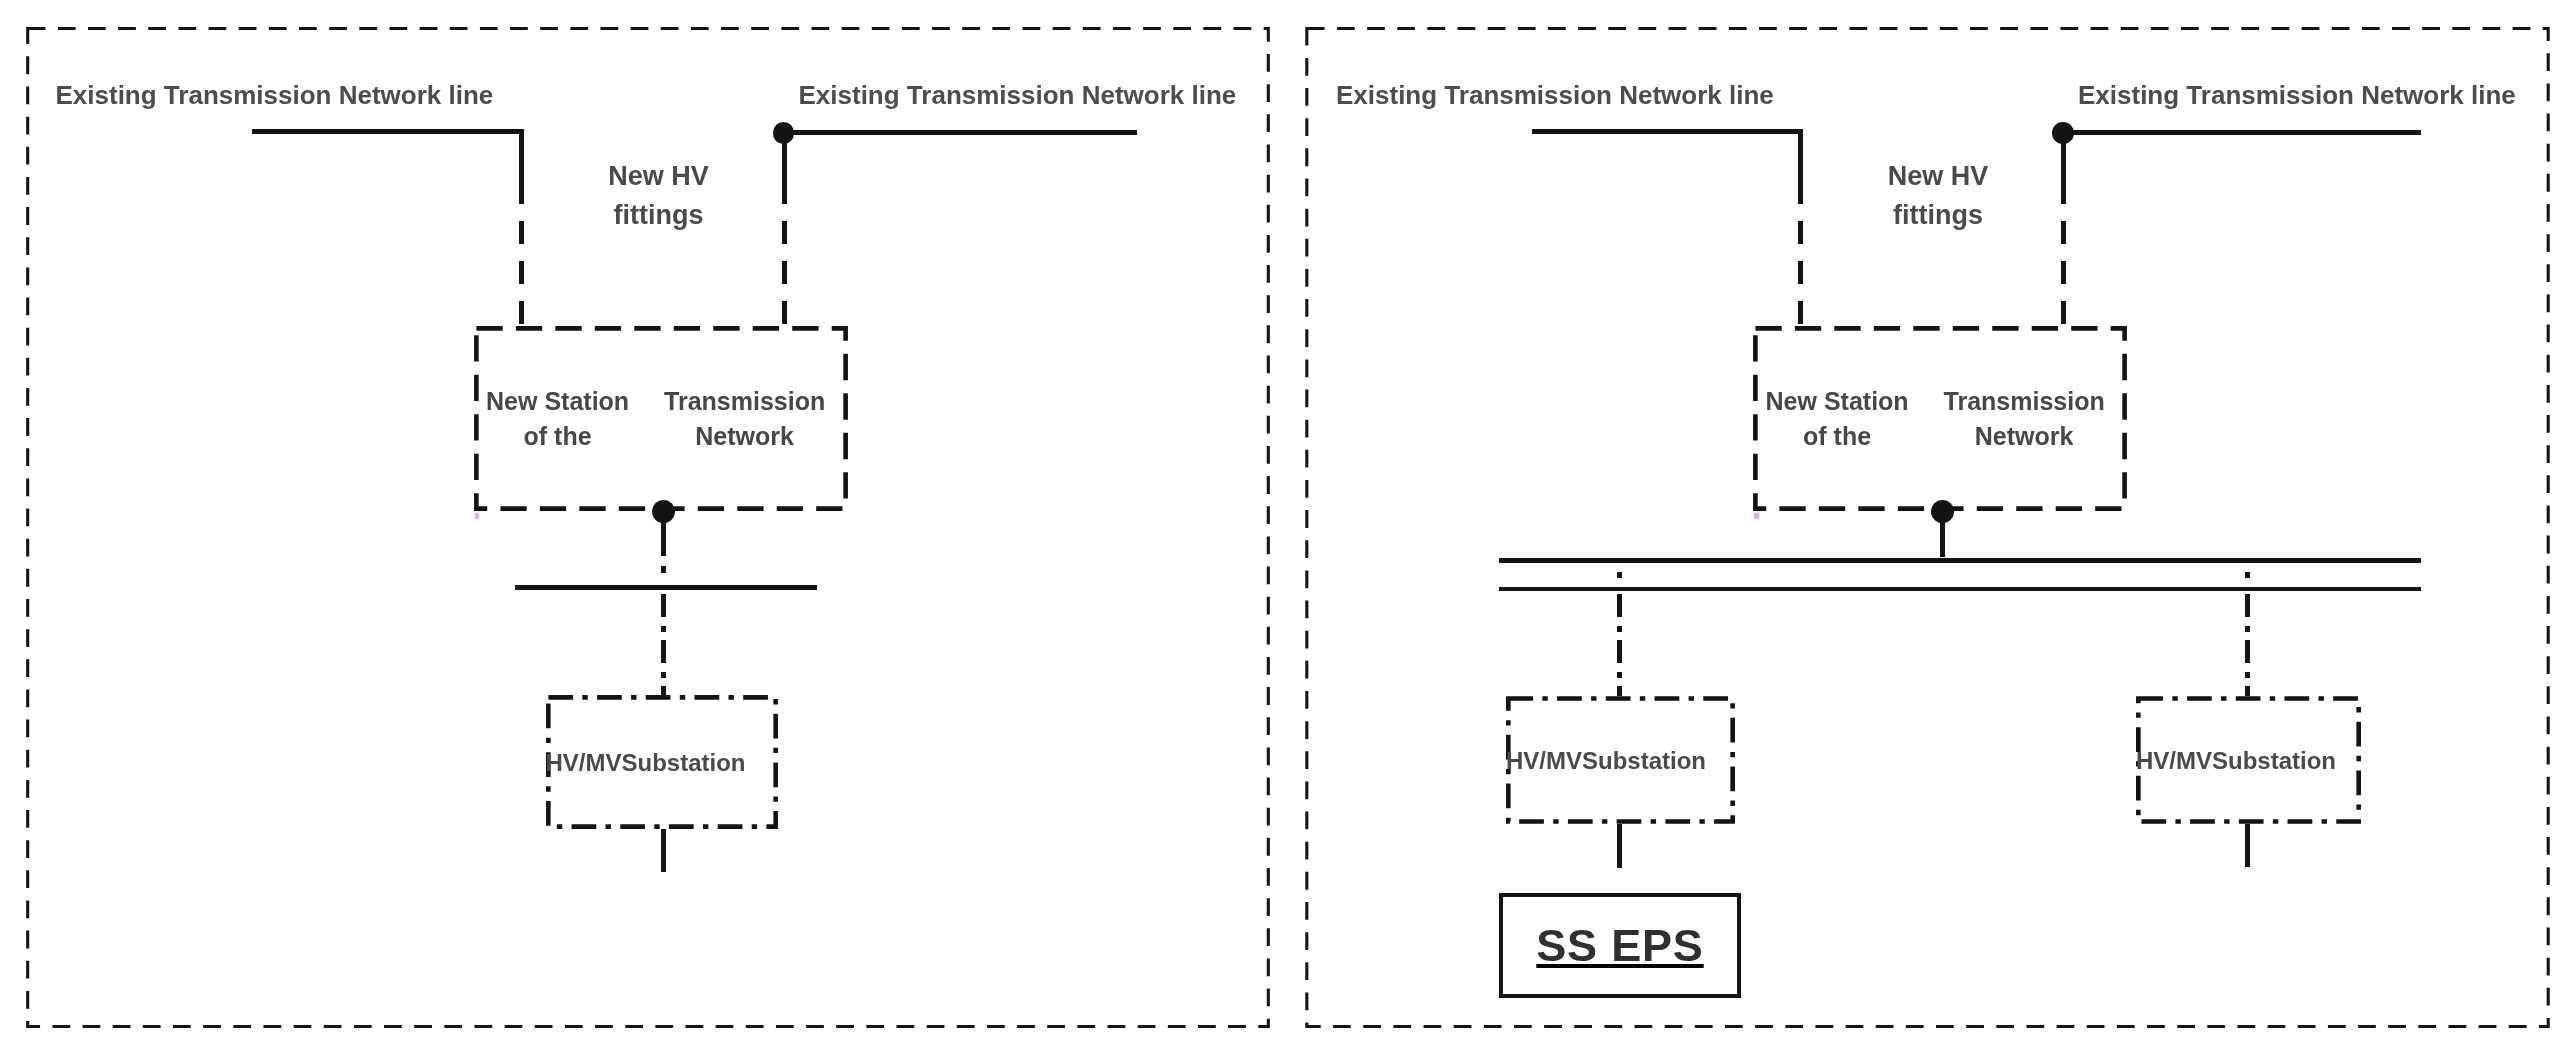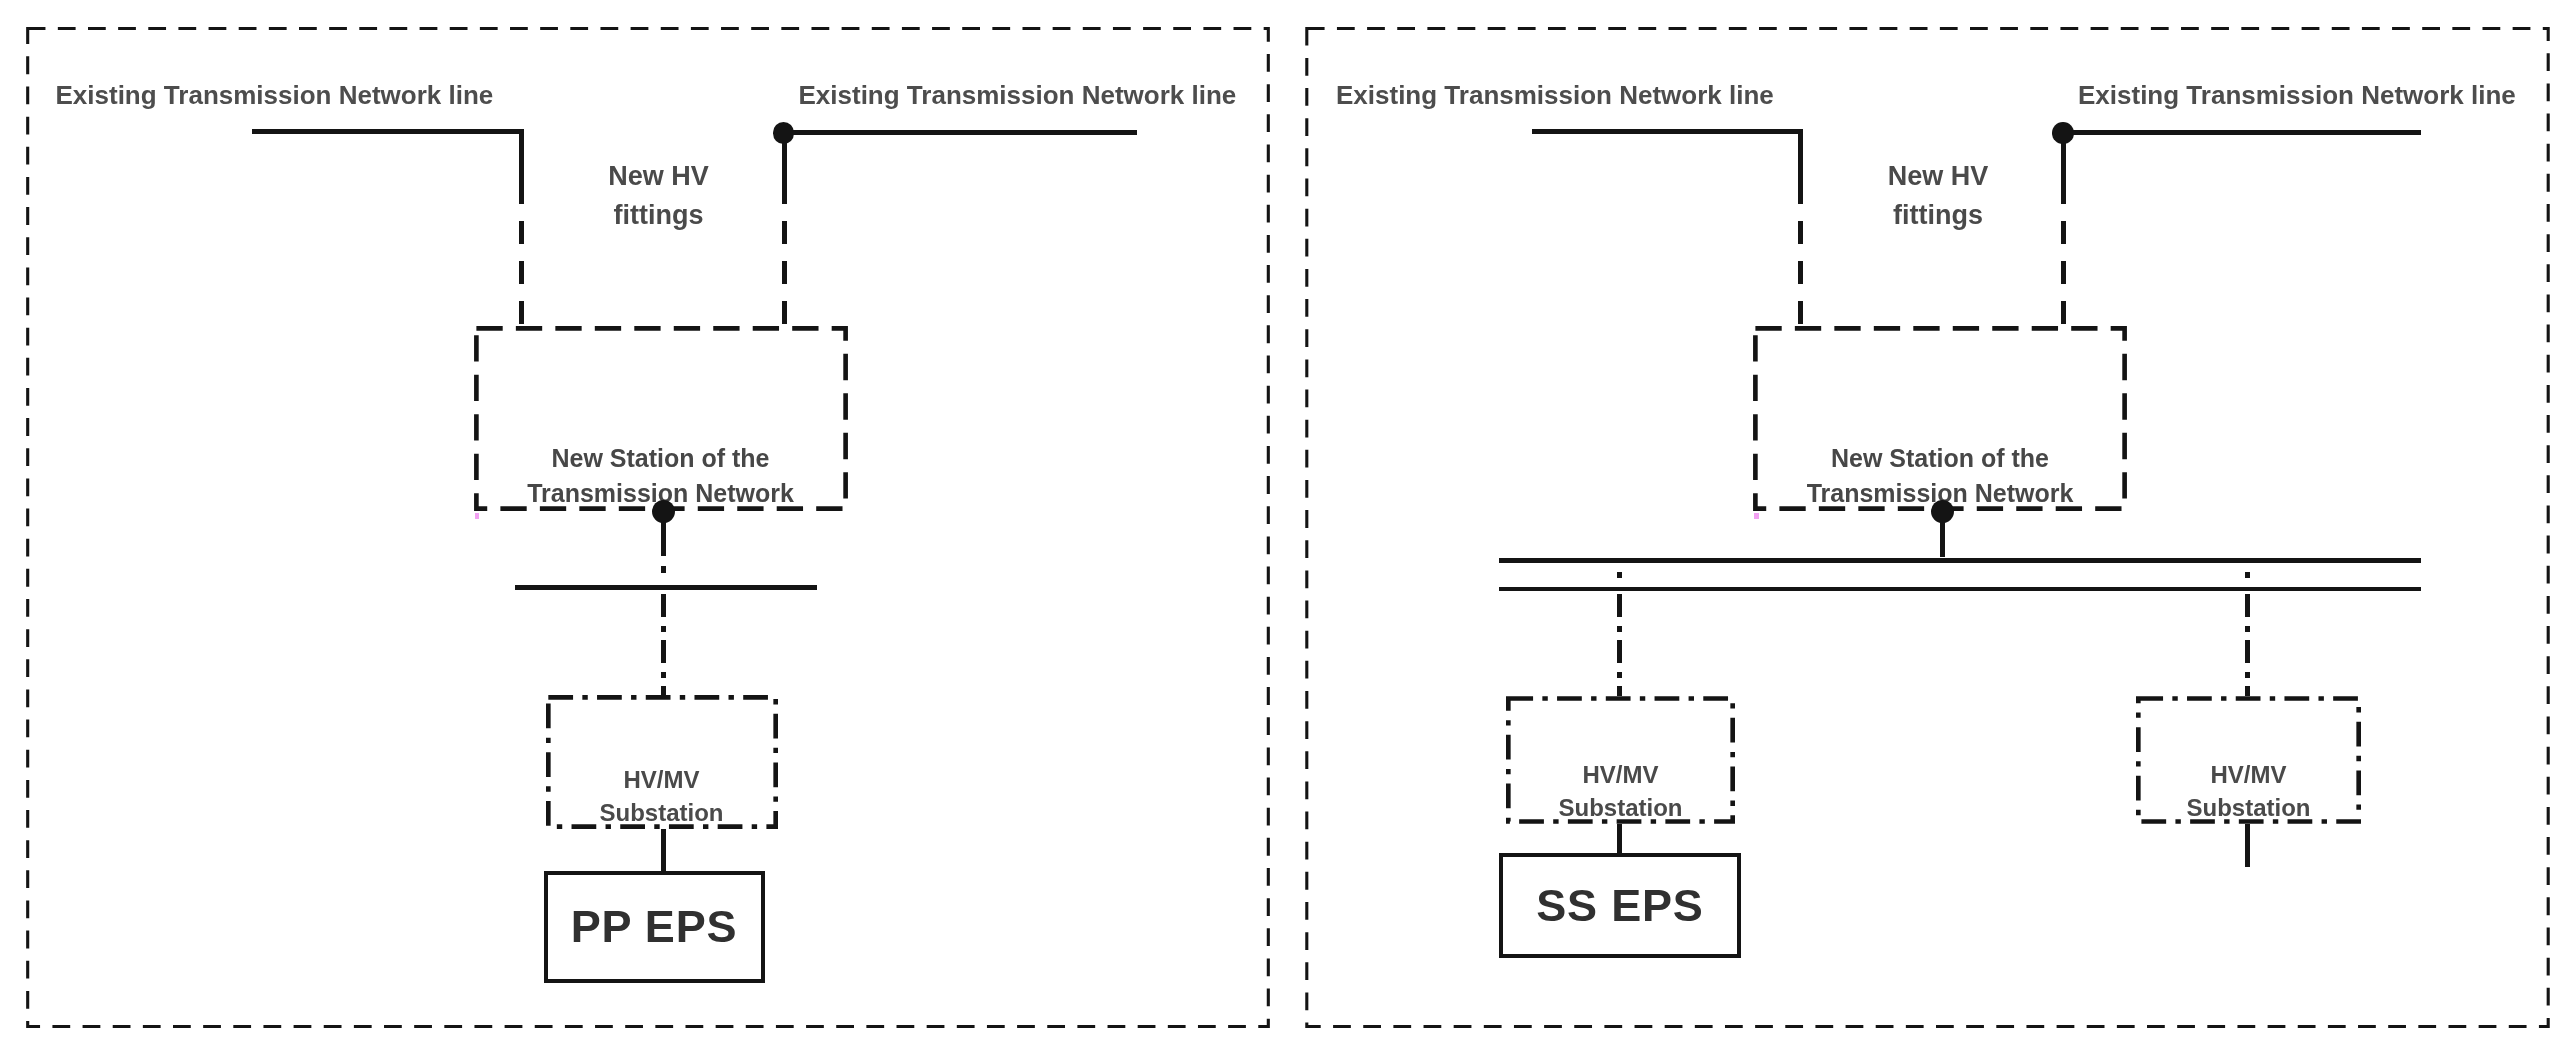--- a/index.html
+++ b/index.html
@@ -10,21 +10,21 @@
   .hline{position:absolute;background:#141414;}
   .vsolid{position:absolute;width:5.4px;background:#141414;}
   .vdash{position:absolute;width:5.4px;
          background:repeating-linear-gradient(to bottom,#141414 0 23px,transparent 23px 40px);}
   .vdashdot{position:absolute;width:5.4px;
          background:repeating-linear-gradient(to bottom,#141414 0 23px,transparent 23px 32px,#141414 32px 38px,transparent 38px 46px);}
   .dot{position:absolute;background:#141414;border-radius:50%;}
   .sqdot{position:absolute;background:#141414;}
   .lbl{position:absolute;font-size:26px;font-weight:600;color:#4d4d4d;white-space:nowrap;line-height:31px;}
   .fit{position:absolute;width:232px;text-align:center;font-size:27px;font-weight:700;color:#4a4a4a;line-height:39px;}
-  .boxtext{position:absolute;display:flex;flex-direction:column;align-items:center;justify-content:flex-end;
+  .boxtext{position:absolute;display:flex;align-items:center;justify-content:flex-start;
            text-align:center;color:#474747;}
   .station-text{font-size:25px;font-weight:600;line-height:35px;}
   .sub-text{font-size:24px;font-weight:700;line-height:33px;color:#4a4a4a;}
   .epsbox{position:absolute;border:4.6px solid #141414;background:#ffffff;
           display:flex;align-items:center;justify-content:center;}
   .epstext{font-size:45px;font-weight:700;color:#303030;letter-spacing:0.8px;}
   .artifact{position:absolute;width:4.6px;height:6.2px;background:#f2a0f2;}
 </style>
 </head>
 <body>
@@ -70,23 +70,20 @@
 
     <svg class="boxline" width="232" height="134" style="left:520px;top:668px;" viewBox="0 0 300 173">
       <rect x="3" y="3" width="294" height="167" fill="none" stroke="#141414" stroke-width="6" stroke-dasharray="32 12 7 12"></rect>
     </svg>
     <div class="boxtext sub-text" style="left:520px;top:668px;width:232px;height:134px;">
       <span>HV/MV</span>
       <span>Substation</span>
     </div>
 
     <div class="vsolid" style="left:635px;top:802px;height:43px;"></div>
-    <div class="epsbox" style="left:518px;top:844px;width:213px;height:104px;">
-      <span class="epstext">PP EPS</span>
-    </div>
   </div>
 
   <div class="panel" style="left:1305px;width:1245px;">
     <svg class="boxline" width="1245" height="1001" style="left:0;top:0;" viewBox="0 0 1610 1295">
       <rect x="2" y="2" width="1606" height="1291" fill="none" stroke="#141414" stroke-width="4" stroke-dasharray="23 16"></rect>
     </svg>
 
     <div class="lbl" style="left:31px;top:53px;">Existing Transmission Network line</div>
     <div class="lbl" style="left:773px;top:53px;">Existing Transmission Network line</div>
 
@@ -121,21 +118,21 @@
     <div class="sqdot" style="left:312px;top:545px;width:5.4px;height:6.2px;"></div>
     <div class="vdashdot" style="left:312px;top:567px;height:102px;"></div>
     <svg class="boxline" width="229" height="128" style="left:201px;top:669px;" viewBox="0 0 296 165">
       <rect x="3" y="3" width="290" height="159" fill="none" stroke="#141414" stroke-width="6" stroke-dasharray="32 12 7 12"></rect>
     </svg>
     <div class="boxtext sub-text" style="left:201px;top:669px;width:229px;height:128px;">
       <span>HV/MV</span>
       <span>Substation</span>
     </div>
     <div class="vsolid" style="left:312px;top:797px;height:44px;"></div>
-    <div class="epsbox" style="left:194px;top:826px;width:234px;height:97px;">
+    <div class="epsbox" style="left:194px;top:866px;width:234px;height:97px;text-decoration:underline;">
       <span class="epstext">SS EPS</span>
     </div>
 
     <div class="sqdot" style="left:940px;top:545px;width:5.4px;height:6.2px;"></div>
     <div class="vdashdot" style="left:940px;top:567px;height:102px;"></div>
     <svg class="boxline" width="225" height="128" style="left:831px;top:669px;" viewBox="0 0 291 165">
       <rect x="3" y="3" width="285" height="159" fill="none" stroke="#141414" stroke-width="6" stroke-dasharray="32 12 7 12"></rect>
     </svg>
     <div class="boxtext sub-text" style="left:831px;top:669px;width:225px;height:128px;">
       <span>HV/MV</span>

